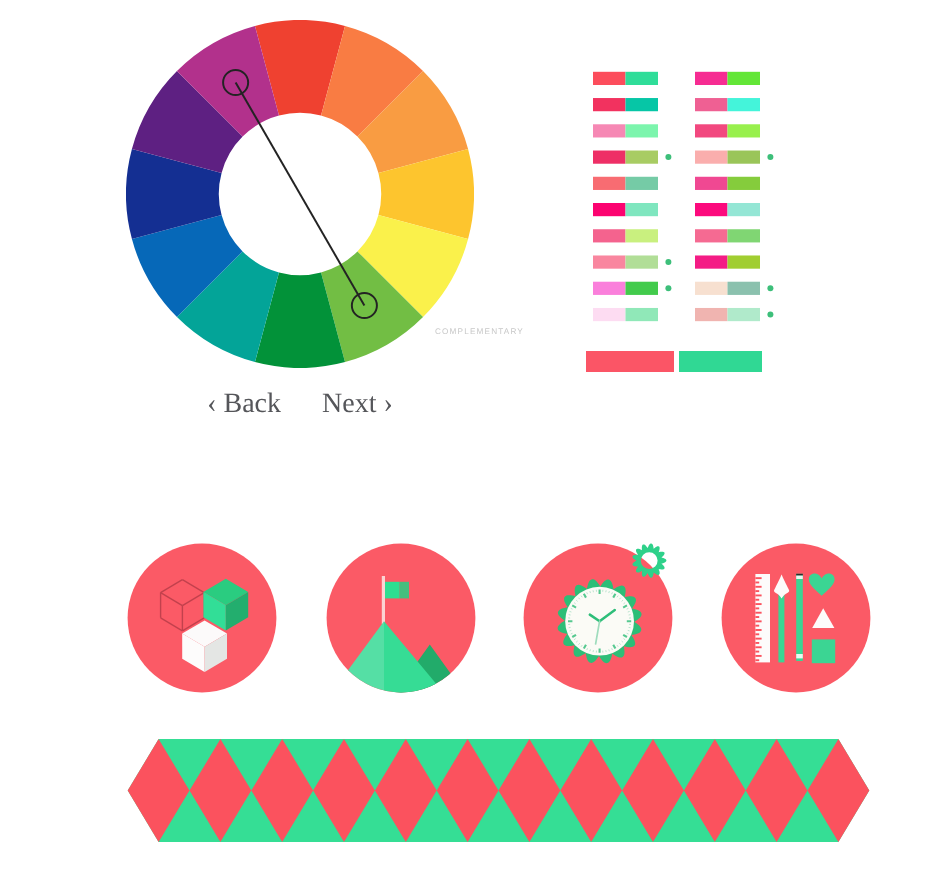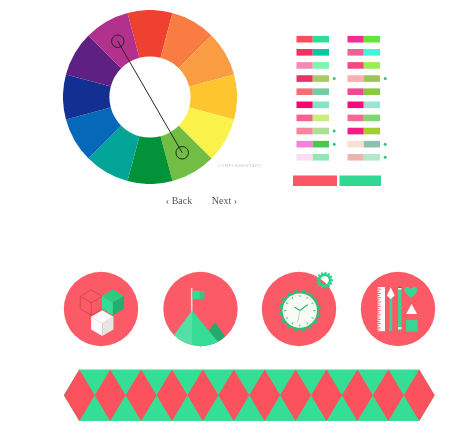--- a/index.html
+++ b/index.html
@@ -2,21 +2,21 @@
 <html><head>
 <meta charset="utf-8">
 <title>Color Scheme Tool</title>
 <style>
   html,body{margin:0;padding:0;background:#fff;}
   body{width:474px;height:438px;font-family:"Liberation Sans",sans-serif;overflow:hidden;position:relative;}
   .stage{position:absolute;left:0;top:0;width:474px;height:438px;}
   #wheelWrap{position:absolute;left:63px;top:10px;width:174px;height:174px;}
   #wheelWrap svg{display:block;}
   .compl{position:absolute;left:217.5px;top:163px;font-family:"Liberation Sans",sans-serif;font-size:4.1px;letter-spacing:.58px;color:#c8c8c8;white-space:nowrap;}
-  .nav{position:absolute;left:63px;top:195px;width:174px;text-align:right;font-family:"Liberation Serif",serif;font-size:10px;color:#55565a;}
+  .nav{position:absolute;left:63px;top:195px;width:174px;text-align:center;font-family:"Liberation Serif",serif;font-size:14px;color:#55565a;}
   .nav span{display:inline-block;cursor:pointer;white-space:nowrap;}
   .nav .back{margin-right:17px;}
   #palette{position:absolute;left:0px;top:0px;}
   #icons{position:absolute;left:0;top:0;}
   #band{position:absolute;left:0;top:0;}
 </style>
 </head>
 <body>
 
 <div class="stage">

